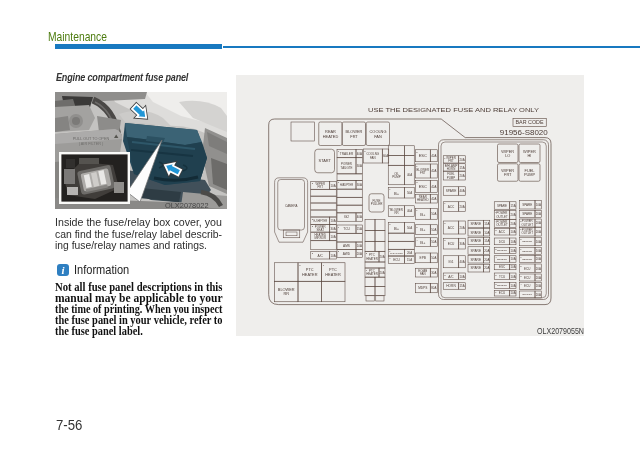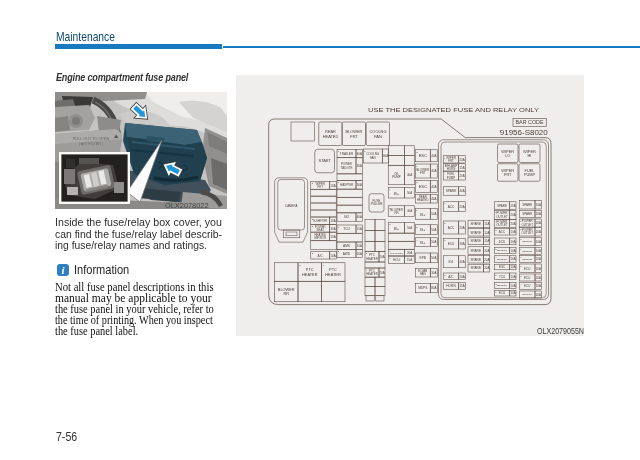--- a/index.html
+++ b/index.html
@@ -5,21 +5,21 @@
 html,body{margin:0;padding:0}
 body{width:640px;height:460px;background:#ffffff;font-family:"Liberation Sans",sans-serif;position:relative;overflow:hidden}
 .abs{position:absolute}
 .jl div{line-height:11.4px;height:11.4px}
 .js div{line-height:11.1px;height:11.1px}
 .sx{display:inline-block;transform-origin:0 50%;white-space:pre}
 </style>
 </head>
 <body>
 
-<div class="abs" style="left:56px;top:29px;font-size:13px;color:#0c4a6e"><span class="sx" style="transform:scaleX(0.792)">Maintenance</span></div>
+<div class="abs" style="left:48px;top:29px;font-size:13px;color:#4d7c0f"><span class="sx" style="transform:scaleX(0.792)">Maintenance</span></div>
 
 <div class="abs" style="left:55px;top:44px;width:167px;height:4.5px;background:#1879c0"></div>
 
 <div class="abs" style="left:223px;top:46.3px;width:417px;height:1.4px;background:#1879c0"></div>
 
 <div class="abs" style="left:56px;top:72px;font-size:10px;font-weight:bold;font-style:italic;color:#333;letter-spacing:-0.2px"><span class="sx" style="transform:scaleX(0.906)">Engine compartment fuse panel</span></div>
 
 <svg width="172" height="117" viewBox="0 0 172 117" xmlns="http://www.w3.org/2000/svg" style="position:absolute;left:55px;top:92px;transform:translateZ(0)">
 
 <rect x="0" y="0" width="172" height="117" fill="#c4c3c1"></rect>
@@ -109,29 +109,29 @@
 <div class="abs jl" style="left:55px;top:216.4px;width:168px;font-size:11.6px;color:#2e2e2e">
 <div><span class="sx" style="transform:scaleX(0.9186)">Inside the fuse/relay box cover, you</span></div>
 <div><span class="sx" style="transform:scaleX(0.8998)">can find the fuse/relay label describ-</span></div>
 <div><span class="sx" style="transform:scaleX(0.8899)">ing fuse/relay names and ratings.</span></div>
 </div>
 
 <div class="abs" style="left:57px;top:264px;width:12px;height:12px;background:#2e7fc1;border-radius:3px;color:#fff;font-family:'Liberation Serif',serif;font-style:italic;font-weight:bold;font-size:11px;text-align:center;line-height:12px">i</div>
 
 <div class="abs" style="left:74px;top:263px;font-size:12.6px;font-weight:normal;color:#222"><span class="sx" style="transform:scaleX(0.877)">Information</span></div>
 
-<div class="abs js" style="left:55px;top:281.6px;width:169px;font-family:'Liberation Serif',serif;font-weight:normal;font-size:11.7px;color:#111">
+<div class="abs js" style="left:55px;top:281.6px;width:169px;font-family:'Liberation Serif',serif;font-weight:bold;font-size:11.7px;color:#111">
 <div><span class="sx" style="transform:scaleX(0.9113)">Not all fuse panel descriptions in this</span></div>
 <div><span class="sx" style="transform:scaleX(0.9864)">manual may be applicable to your</span></div>
+<div><span class="sx" style="transform:scaleX(0.8737)">the time of printing. When you inspect</span></div>
 <div><span class="sx" style="transform:scaleX(0.8928)">the fuse panel in your vehicle, refer to</span></div>
-<div><span class="sx" style="transform:scaleX(0.8737)">the time of printing. When you inspect</span></div>
 <div><span class="sx" style="transform:scaleX(0.89)">the fuse panel label.</span></div>
 </div>
 
-<div class="abs" style="left:56px;top:430px;font-size:12px;color:#333"><span class="sx" style="transform:scaleX(0.88)">7-56</span></div>
+<div class="abs" style="left:56px;top:416px;font-size:15px;color:#333"><span class="sx" style="transform:scaleX(0.88)">7-56</span></div>
 
 <div class="abs" style="left:236px;top:75px;width:348px;height:261px;background:#efeeec"></div>
 
 <svg class="abs" style="left:236px;top:75px;transform:translateZ(0)" width="348" height="261" viewBox="944 300 1392 1044" xmlns="http://www.w3.org/2000/svg" font-family="Liberation Sans,sans-serif">
 
 <text x="1472" y="448" font-size="24.8" text-anchor="start" fill="#4d3d37" textLength="684" lengthAdjust="spacingAndGlyphs">USE THE DESIGNATED FUSE AND RELAY ONLY</text>
 
 <rect x="2052" y="474" width="133" height="32" fill="none" stroke="#5a4840" stroke-width="2.4"></rect>
 <text x="2118" y="497" font-size="21.6" text-anchor="middle" fill="#4d3d37" textLength="112" lengthAdjust="spacingAndGlyphs">BAR CODE</text>
 

